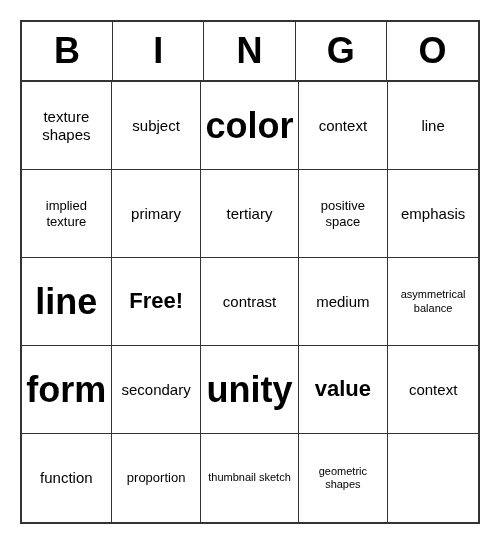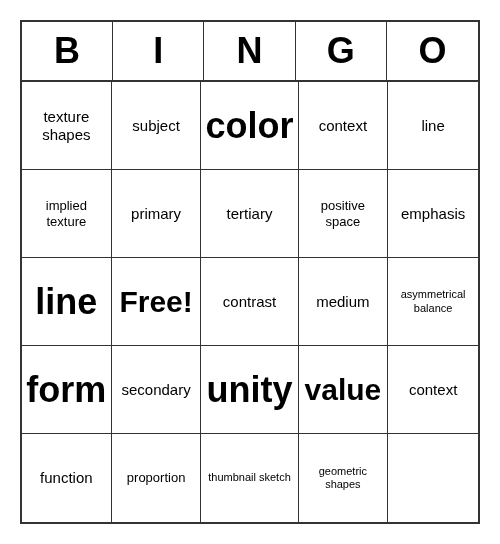--- a/index.html
+++ b/index.html
@@ -52,21 +52,21 @@
     }
     .bingo-cell:nth-child(n+21) {
       border-bottom: none;
     }
     .bingo-cell span {
       display: block;
       line-height: 1.2;
     }
     
     .fs-xl { font-size: 36px; font-weight: bold; }
-    .fs-lg { font-size: 30px; font-weight: bold; }
+    .fs-lg { font-size: 22px; font-weight: bold; }
     .fs-md { font-size: 15px; }
     .fs-sm { font-size: 13px; }
     .fs-xs { font-size: 11px; }
   </style>
 </head>
 <body>
 
 <div class="bingo-card">
   <div class="bingo-header">
   <div class="bingo-header-cell">B</div>

